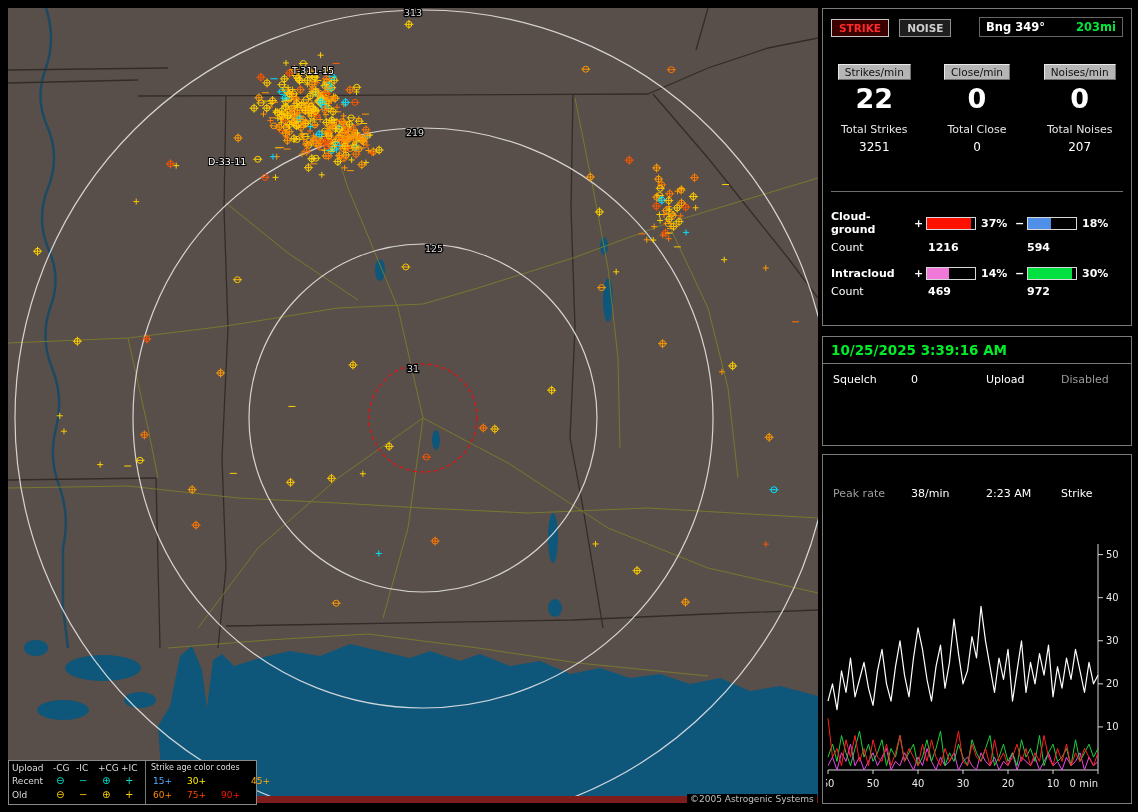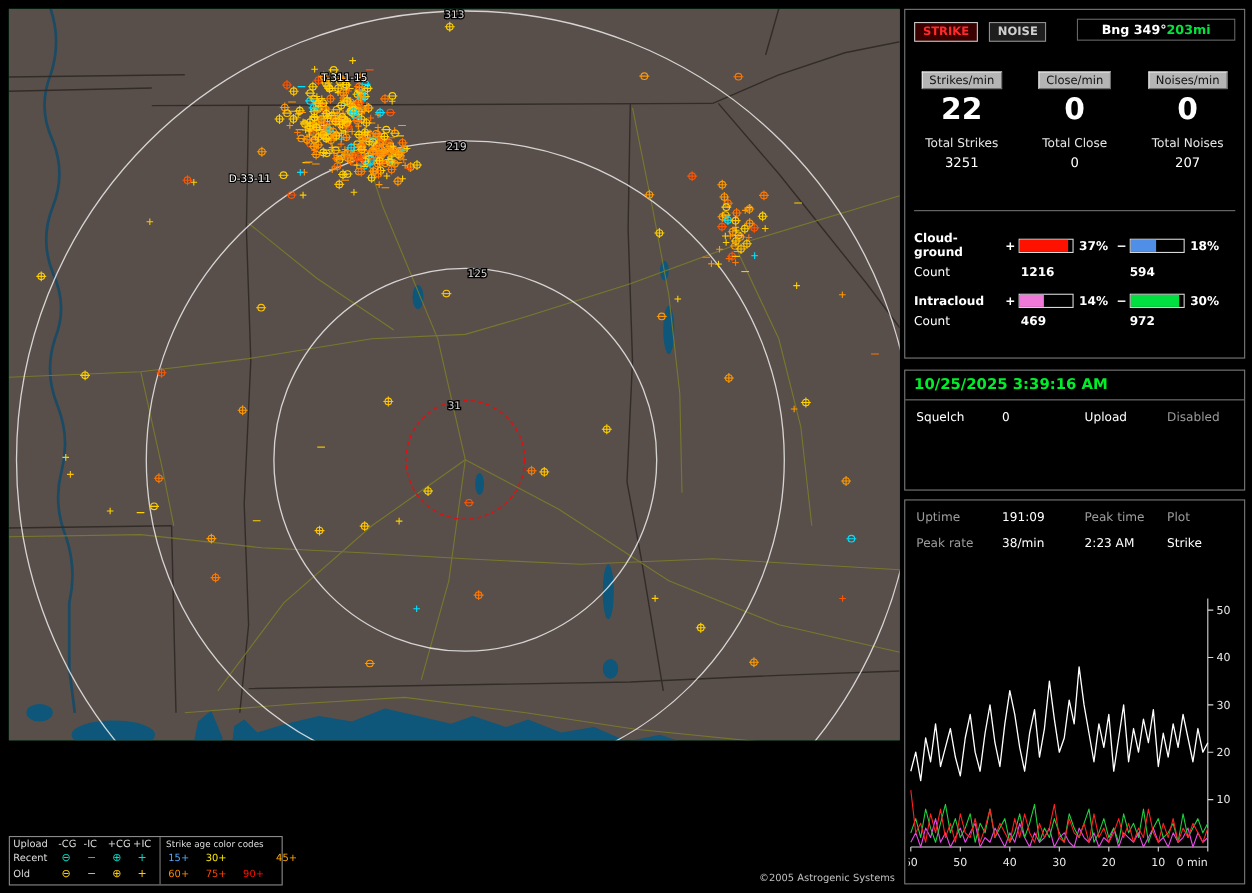--- a/index.html
+++ b/index.html
@@ -1,19 +1,19 @@
 <!DOCTYPE html>
 <html><head>
 <meta charset="utf-8">
 <style>
   html,body{margin:0;padding:0;background:#000;}
   #app{position:relative;width:1138px;height:812px;background:#000;overflow:hidden;
        font-family:"DejaVu Sans",sans-serif;color:#fff;}
   
-  #map{position:absolute;left:8px;top:8px;width:810px;height:665px;background:#15803d;overflow:hidden;}
+  #map{position:absolute;left:8px;top:8px;width:810px;height:795px;background:#7f1d1d;overflow:hidden;}
   .map-label{font-size:9.5px;}
   
   #legend{position:absolute;left:8px;top:760px;width:247px;height:43px;background:#000;
           border:1px solid #8a8a8a;font-size:9px;color:#ddd;}
   #legend span{position:absolute;white-space:nowrap;}
   .lg-glyph{font-size:10px;line-height:10px;}
   #legend .agewrap{border-left:1px solid #777;position:absolute;left:136px;top:0;width:110px;height:43px;}
   #legend .agewrap span{position:absolute;}
   
   #copyright{position:absolute;left:687px;top:794px;font-size:9px;color:#c0c0c0;background:#000;padding:0 3px;}
@@ -22,21 +22,21 @@
   .pbox{position:absolute;left:0;width:310px;background:#000;border:1px solid #7a7a7a;box-sizing:border-box;}
   #box1{top:8px;height:318px;}
   #box2{top:336px;height:110px;}
   #box3{top:454px;height:350px;}
   
   #toolbar{position:absolute;top:8px;left:8px;right:8px;height:20px;}
   .tbtn{display:inline-block;font-size:10.5px;font-weight:bold;padding:2px 7px;margin-right:5px;cursor:pointer;}
   #strike-btn{background:#3a0000;color:#ff2a2a;border:1px solid #c8c8c8;}
   #noise-btn{background:#1e1e1e;color:#cfcfcf;border:1px solid #8f8f8f;}
   #bng-box{float:right;width:130px;background:#000;border:1px solid #666;padding:2px 6px;
-           display:flex;justify-content:center;font-size:11.5px;font-weight:bold;}
+           display:flex;justify-content:space-between;font-size:11.5px;font-weight:bold;}
   #bng-dist{color:#00e53c;}
   
   #rates{position:absolute;top:52px;left:0;width:100%;display:flex;text-align:center;}
   .rate-col{flex:1;}
   .rate-btn{display:inline-block;background:#b5b5b5;color:#111;font-size:10.5px;padding:1px 6px;
             border:1px solid #6f6f6f;border-top-color:#e9e9e9;border-left-color:#e9e9e9;cursor:pointer;}
   .rate-val{font-size:27px;font-weight:bold;margin-top:3px;color:#fff;}
   .total-lab{font-size:11px;color:#e6e6e6;margin-top:9px;}
   .total-val{font-size:12px;color:#fff;margin-top:4px;}
   
@@ -2088,26 +2088,20 @@
     <div id="datetime">10/25/2025 3:39:16 AM</div>
     <div class="st-row">
       <span class="k1">Squelch</span>
       <span class="v1">0</span>
       <span class="k2">Upload</span>
       <span class="v2" style="color: rgb(154, 154, 154);">Disabled</span>
     </div>
   </div>
 
   <div id="box3" class="pbox">
-    <div id="stat-r1" class="stat-row">
-      <span class="c-1 gray">Uptime</span>
-      <span class="c-2">191:09</span>
-      <span class="c-3 gray">Peak time</span>
-      <span class="gray">Plot</span>
-    </div>
     <div id="stat-r2" class="stat-row">
       <span class="c-1 gray">Peak rate</span>
       <span class="c-2">38/min</span>
       <span class="c-3">2:23 AM</span>
       <span>Strike</span>
     </div>
     <div id="trend-wrap">
       <svg id="trend-svg" width="302" height="258" viewBox="0 0 302 258">
             <line x1="272" y1="4" x2="272" y2="230" stroke="#d8d8d8" stroke-width="1"></line>
             <line x1="2" y1="230" x2="272" y2="230" stroke="#d8d8d8" stroke-width="1"></line>

